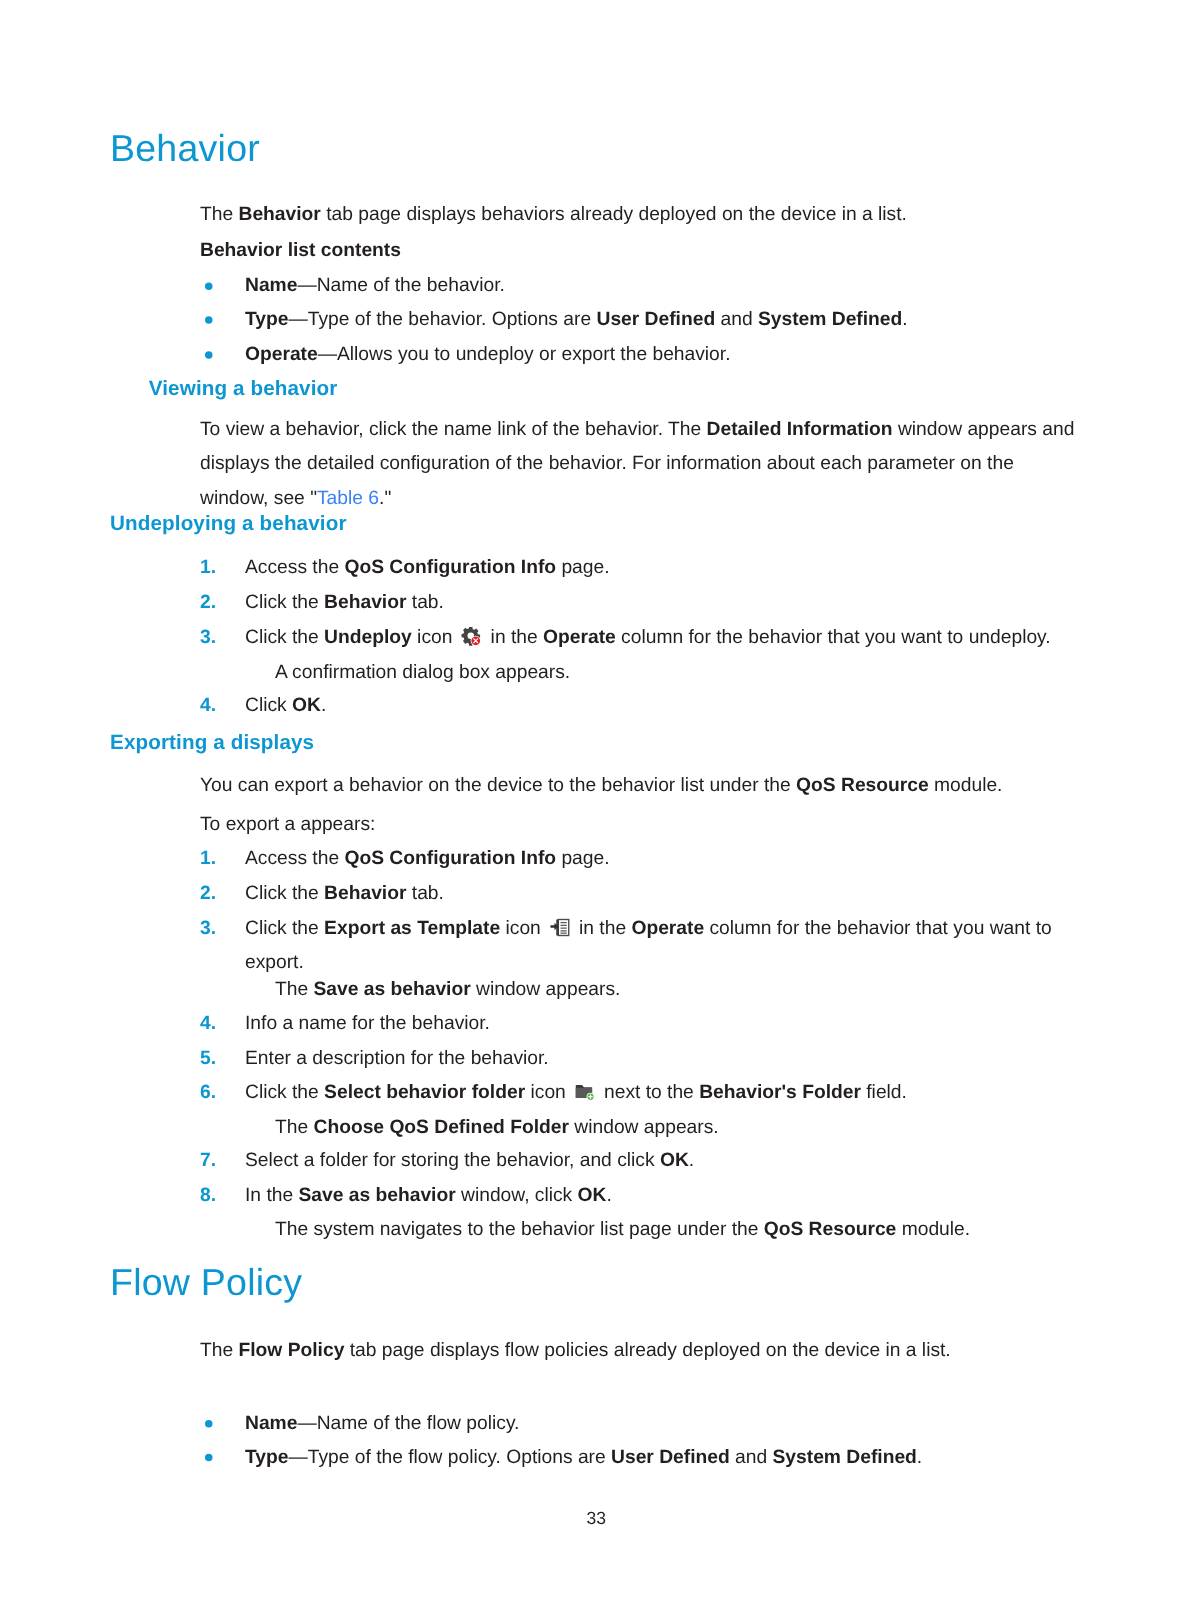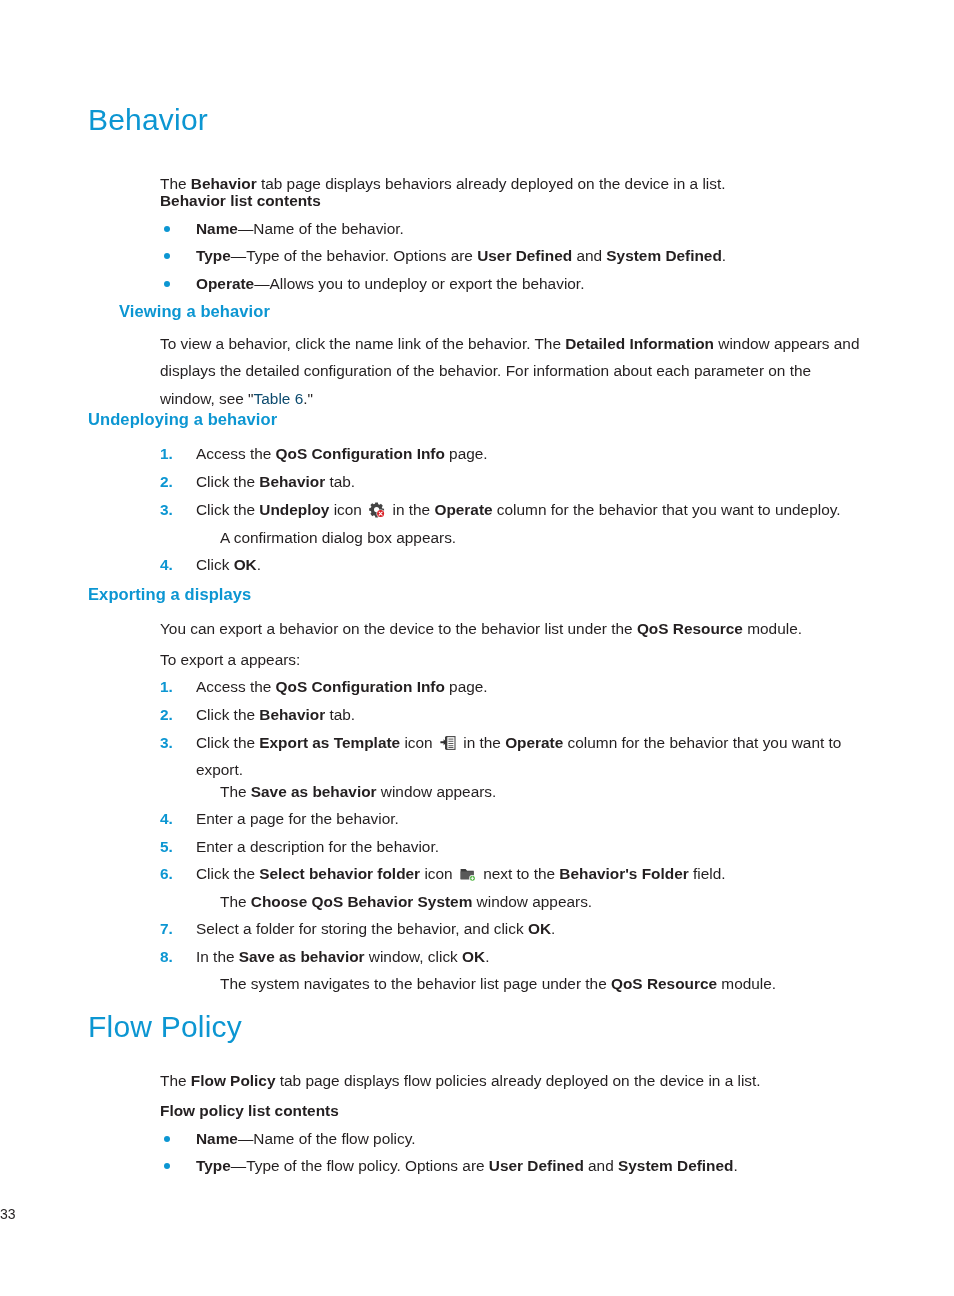--- a/index.html
+++ b/index.html
@@ -46,21 +46,21 @@
 
   
   .para {
     font-size: 15.4px;
     line-height: 1.78;
     color: #231f20;
     margin: 0;
     text-align: left;
   }
   b, .b { font-weight: bold; }
-  .link { color: #0c4a6e; }
+  .link { color: #3b82f6; }
   .runin { font-weight: bold; }
 
   
   .block-h1    { position: absolute; left: 88px;  }
   .block-h2    { position: absolute; left: 88px;  }
   .block-body  { position: absolute; left: 160px; width: 706px; }
   .block-sub   { position: absolute; left: 196px; width: 670px; margin-left: 24px; }
 
   
   .bullet-row {
@@ -108,35 +108,36 @@
     position: relative;
   }
   .icon-inline svg { display: block; }
 
   
   .footer-page {
     position: absolute;
     left: 0;
     top: 1206px;
     width: 954px;
+    text-align: center;
     font-size: 14px;
     color: #231f20;
     font-family: "Liberation Sans", sans-serif;
   }
 </style>
 </head>
 <body>
 
 <div class="page">
 
   <div class="block-h1" style="top:103px;">
     <div class="h1">Behavior</div>
   </div>
 
-  <div class="block-body" style="top:170px;">
+  <div class="block-body" style="top:158px;">
     <p class="para"><span>The </span><b>Behavior</b><span> tab page displays behaviors already deployed on the device in a list.</span></p>
   </div>
 
   <div class="block-body" style="top:187px;">
     <p class="para"><b>Behavior list contents</b></p>
   </div>
 
   <div class="bullet-row" style="top:242px;">
     <span class="bullet-dot"></span>
     <p class="para"><b class="runin">Type</b><span>—</span><span>Type of the behavior. Options are </span><b>User Defined</b><span> and </span><b>System Defined</b><span>.</span></p>
@@ -233,41 +234,41 @@
             <path d="M0.4 6.2 h3.2 v-2.0 l3.0 3.0 -3.0 3.0 v-2.0 h-3.2 z" fill="#2e2e2e"></path>
           </svg></span><span> in the </span><b>Operate</b><span> column for the behavior that you want to export.</span></p>
   </div>
 
   <div class="block-sub" style="top:778px;">
     <p class="para"><span>The </span><b>Save as behavior</b><span> window appears.</span></p>
   </div>
 
   <div class="num-row" style="top:805px;">
     <span class="num-marker">4.</span>
-    <p class="para">Enter a page for the behavior.</p>
+    <p class="para">Info a name for the behavior.</p>
   </div>
 
   <div class="num-row" style="top:833px;">
     <span class="num-marker">5.</span>
     <p class="para">Enter a description for the behavior.</p>
   </div>
 
   <div class="num-row" style="top:860px;">
     <span class="num-marker">6.</span>
     <p class="para"><span>Click the </span><b>Select behavior folder</b><span> icon </span><span class="icon-inline"><svg width="16" height="16" viewBox="0 0 16 16">
             <path d="M0.6 3.0 h5.0 l1.5 1.7 h6.6 v8.6 h-13.1 z" fill="#3b3b3b"></path>
             <path d="M0.6 5.4 h13.1 v7.9 h-13.1 z" fill="#595959"></path>
             <circle cx="12.4" cy="12.3" r="3.2" fill="#ffffff"></circle>
             <circle cx="12.4" cy="12.3" r="2.5" fill="#55b848"></circle>
             <path d="M12.4 10.6 v3.4 M10.7 12.3 h3.4" stroke="#ffffff" stroke-width="0.9"></path>
           </svg></span><span> next to the </span><b>Behavior's Folder</b><span> field.</span></p>
   </div>
 
   <div class="block-sub" style="top:888px;">
-    <p class="para"><span>The </span><b>Choose QoS Behavior System</b><span> window appears.</span></p>
+    <p class="para"><span>The </span><b>Choose QoS Defined Folder</b><span> window appears.</span></p>
   </div>
 
   <div class="num-row" style="top:915px;">
     <span class="num-marker">7.</span>
     <p class="para"><span>Select a folder for storing the behavior, and click </span><b>OK</b><span>.</span></p>
   </div>
 
   <div class="num-row" style="top:943px;">
     <span class="num-marker">8.</span>
     <p class="para"><span>In the </span><b>Save as behavior</b><span> window, click </span><b>OK</b><span>.</span></p>
@@ -278,23 +279,20 @@
   </div>
 
   <div class="block-h1" style="top:1010px;">
     <div class="h1">Flow Policy</div>
   </div>
 
   <div class="block-body" style="top:1067px;">
     <p class="para"><span>The </span><b>Flow Policy</b><span> tab page displays flow policies already deployed on the device in a list.</span></p>
   </div>
 
-  <div class="block-body" style="top:1097px;">
-    <p class="para"><b>Flow policy list contents</b></p>
-  </div>
 
   <div class="bullet-row" style="top:1125px;">
     <span class="bullet-dot"></span>
     <p class="para"><b class="runin">Name</b><span>—</span><span>Name of the flow policy.</span></p>
   </div>
 
   <div class="bullet-row" style="top:1152px;">
     <span class="bullet-dot"></span>
     <p class="para"><b class="runin">Type</b><span>—</span><span>Type of the flow policy. Options are </span><b>User Defined</b><span> and </span><b>System Defined</b><span>.</span></p>
   </div>

